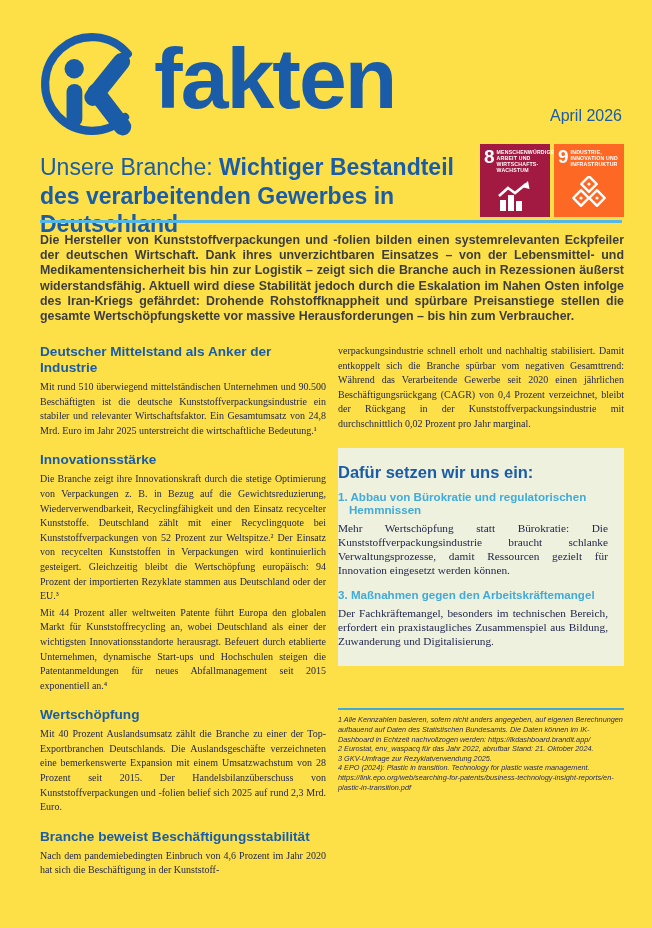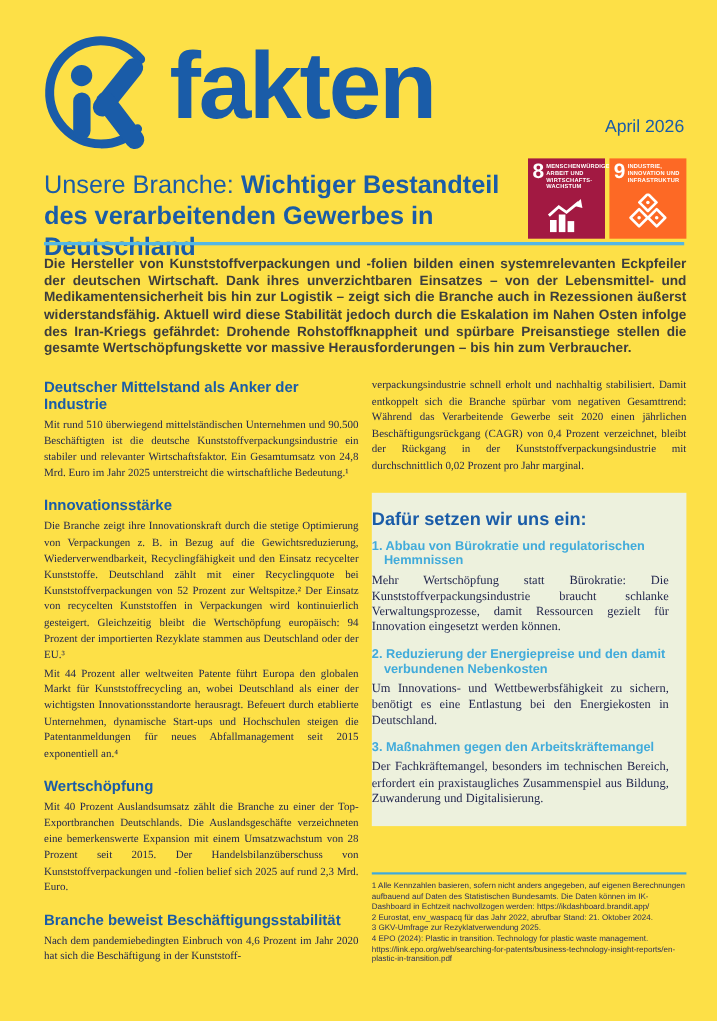--- a/index.html
+++ b/index.html
@@ -52,21 +52,21 @@
   .gb-item:last-child { margin-bottom:0; }
   .gb-item-title { font-size:11.6px; font-weight:bold; color:#41abdb; line-height:13.5px;
                    margin-bottom:4px; padding-left:11px; text-indent:-11px; }
   .gb-item-body { font-family:"Liberation Serif", serif; font-size:11.3px; line-height:14.2px;
                   color:#23274e; text-align:justify; hyphens:auto; }
 
   
   .footnote-rule { margin-top:42px; height:2px; background:#3fa9dc; }
   .footnotes { margin-top:5px; }
   .footnote { font-size:7.3px; line-height:9.6px; color:#2a2d58; text-align:left;
-              word-break:break-word; }
+              word-break:break-word;font-style:italic; }
 </style>
 </head>
 <body>
 
 <div class="page">
 
   <div class="logo-wrap">
     <svg class="logo-svg" viewBox="0 0 110 110">
       <path d="M 90.2 25.4 A 46 46 0 1 0 87.5 87.5" fill="none" stroke="#1a5ca8" stroke-width="8" stroke-linecap="round"></path>
       <circle cx="37.5" cy="40" r="9.5" fill="#1a5ca8"></circle>
@@ -144,24 +144,20 @@
       <div class="body-text">verpackungsindustrie schnell erholt und nachhaltig stabilisiert. Damit entkoppelt sich die Branche spürbar vom negativen Gesamttrend: Während das Verarbeitende Gewerbe seit 2020 einen jährlichen Beschäftigungsrückgang (CAGR) von 0,4 Prozent verzeichnet, bleibt der Rückgang in der Kunststoffverpackungsindustrie mit durchschnittlich 0,02 Prozent pro Jahr marginal.</div>
 
       <div class="green-box">
         <div class="green-box-title">Dafür setzen wir uns ein:</div>
 
         <div class="gb-item">
           <div class="gb-item-title">1. Abbau von Bürokratie und regulatorischen Hemmnissen</div>
           <div class="gb-item-body">Mehr Wertschöpfung statt Bürokratie: Die Kunststoffverpackungsindustrie braucht schlanke Verwaltungsprozesse, damit Ressourcen gezielt für Innovation eingesetzt werden können.</div>
         </div>
         <div class="gb-item">
-          <div class="gb-item-title">2. Reduzierung der Energiepreise und den damit verbundenen Nebenkosten</div>
-          <div class="gb-item-body">Um Innovations- und Wettbewerbsfähigkeit zu sichern, benötigt es eine Entlastung bei den Energiekosten in Deutschland.</div>
-        </div>
-        <div class="gb-item">
           <div class="gb-item-title">3. Maßnahmen gegen den Arbeitskräftemangel</div>
           <div class="gb-item-body">Der Fachkräftemangel, besonders im technischen Bereich, erfordert ein praxistaugliches Zusammenspiel aus Bildung, Zuwanderung und Digitalisierung.</div>
         </div>
       </div>
 
       <div class="footnote-rule"></div>
       <div class="footnotes">
         <div class="footnote">1 Alle Kennzahlen basieren, sofern nicht anders angegeben, auf eigenen Berechnungen aufbauend auf Daten des Statistischen Bundesamts. Die Daten können im IK-Dashboard in Echtzeit nachvollzogen werden: https://ikdashboard.brandit.app/</div>
         <div class="footnote">2 Eurostat, env_waspacq für das Jahr 2022, abrufbar Stand: 21. Oktober 2024.</div>
         <div class="footnote">3 GKV-Umfrage zur Rezyklatverwendung 2025.</div>

